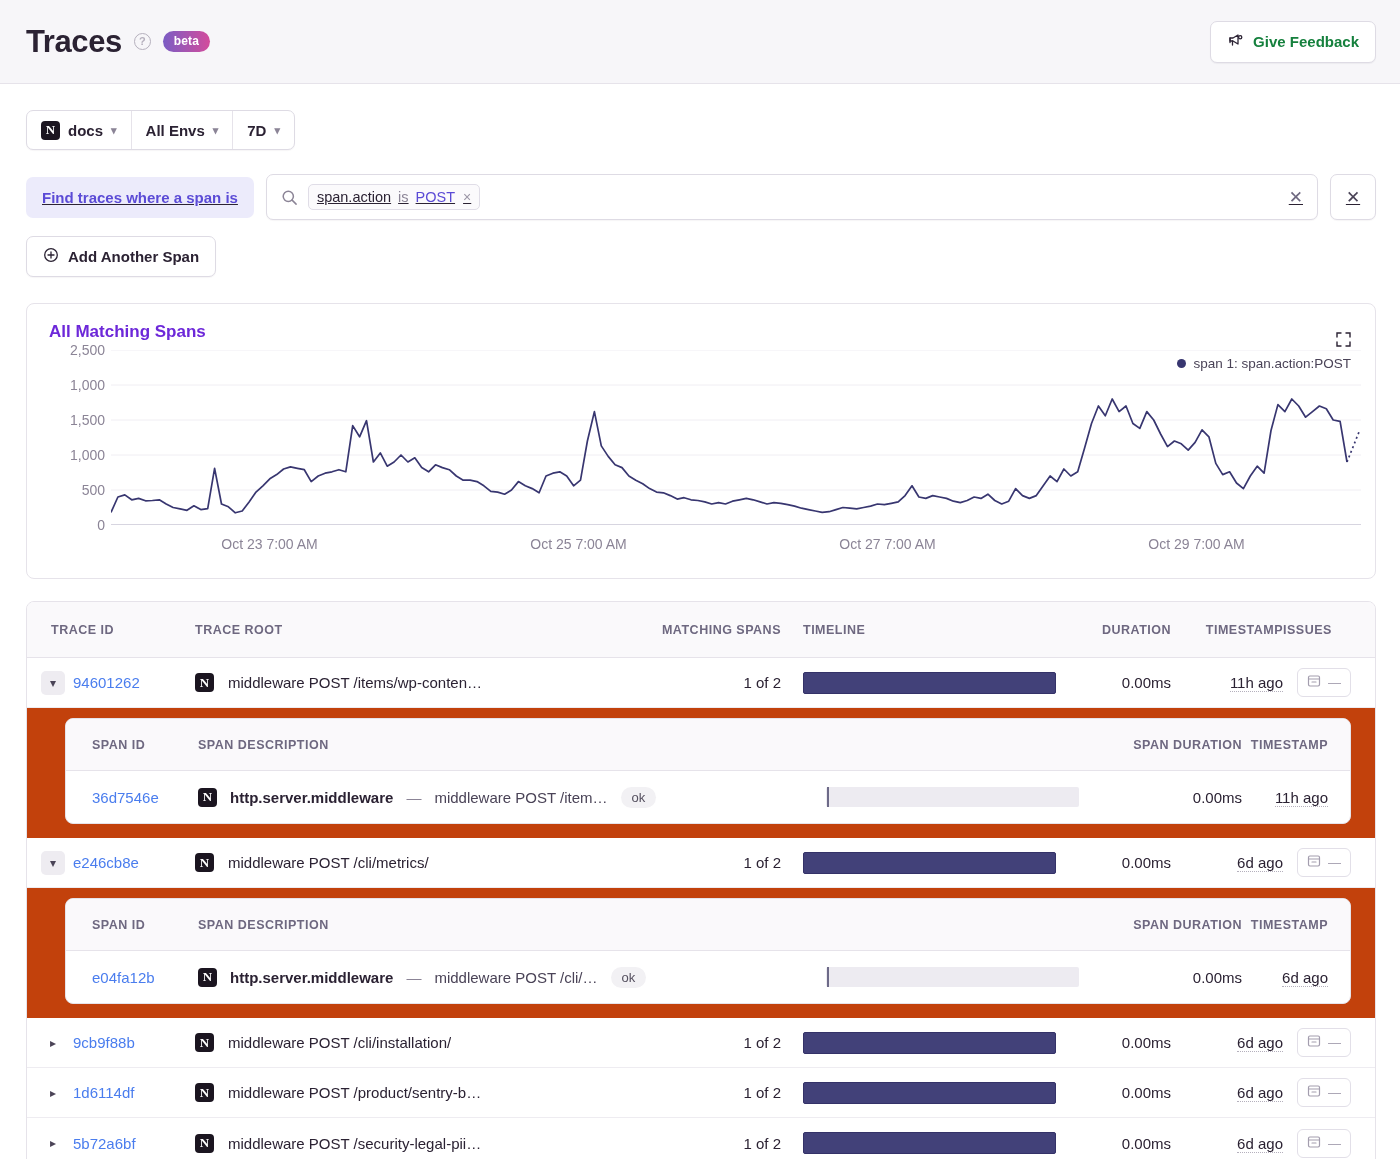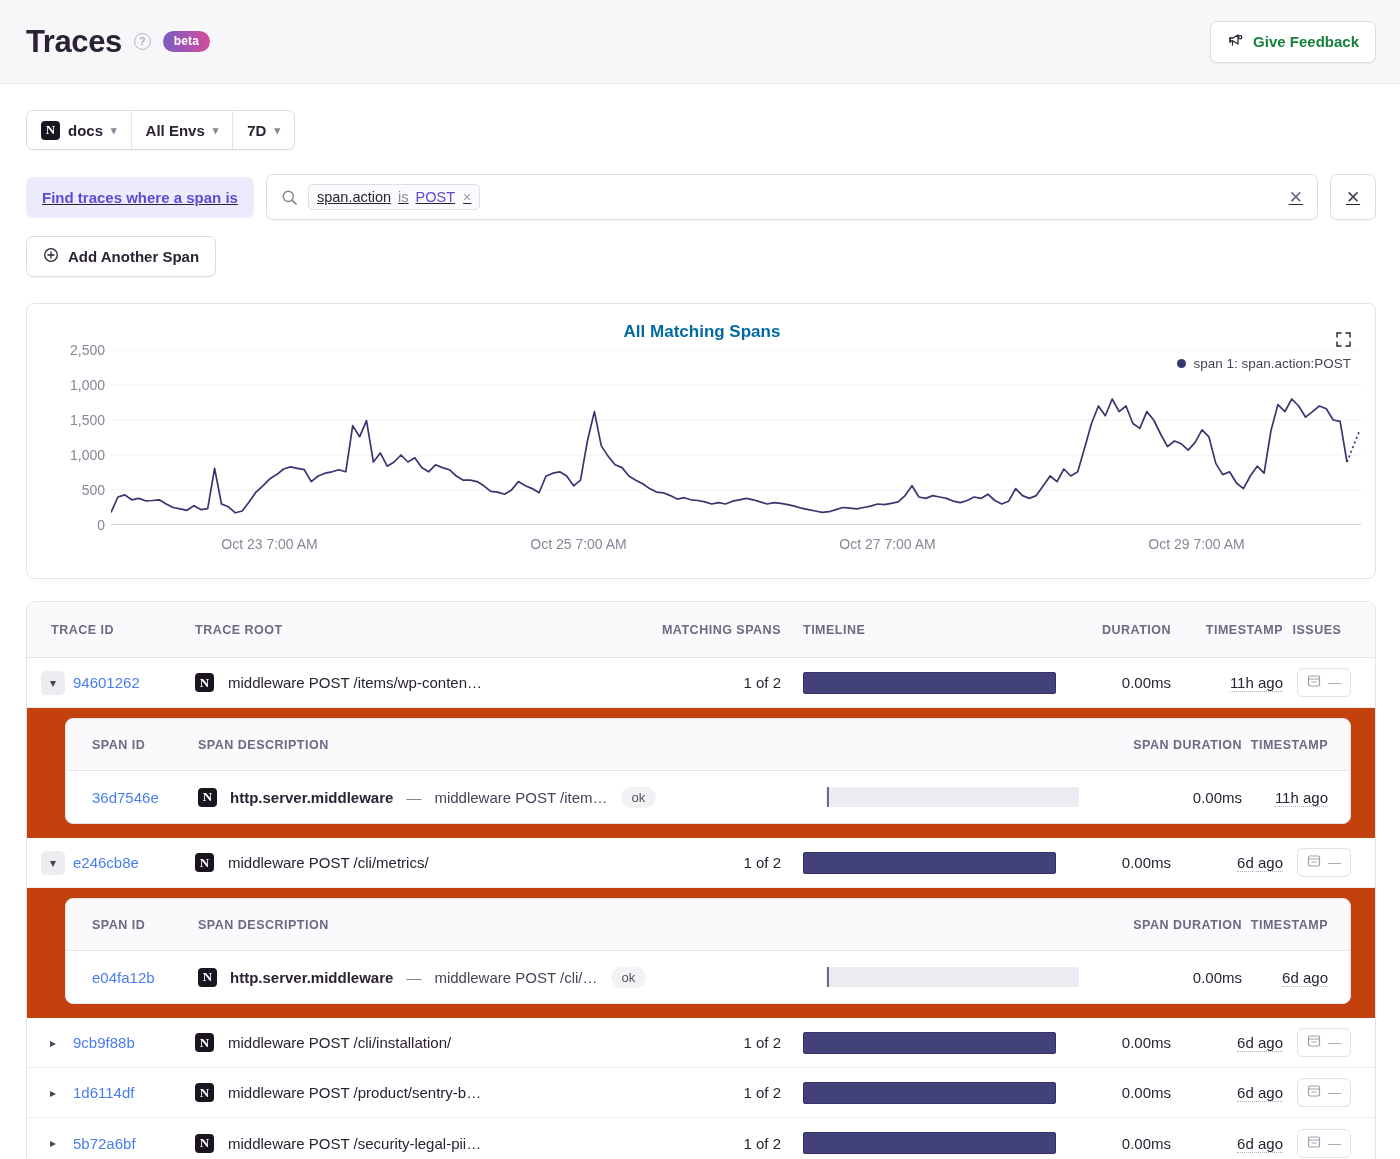--- a/index.html
+++ b/index.html
@@ -161,21 +161,21 @@
   
   .chart-panel {
     margin: 26px 24px 0 26px;
     border: 1px solid #e6e3ea;
     border-radius: 8px;
     background: #fff;
     padding: 18px 20px 14px 22px;
     position: relative;
     height: 276px;
   }
-  .chart-title { font-size: 17px; font-weight: 700; color: #0369a1; text-align: center; }
+  .chart-title { font-size: 17px; font-weight: 700; color: #6d28d9; }
   .expand-icon { position: absolute; top: 28px; right: 24px; cursor: pointer; }
   .chart-legend {
     position: absolute; top: 52px; right: 24px;
     display: flex; align-items: center; gap: 7px;
     font-size: 13.5px; color: #4a4357;
   }
   .legend-dot { width: 9px; height: 9px; border-radius: 50%; background: #383670; }
   .chart-area { position: relative; margin-top: 8px; height: 220px; }
   .y-labels {
     position: absolute; left: 0; top: 0; width: 56px; height: 170px;
@@ -211,21 +211,21 @@
     font-size: 12.5px; letter-spacing: 0.5px;
     color: #6e6880; font-weight: 600;
     text-transform: uppercase;
   }
   .c-trace { width: 168px; padding-left: 24px; }
   .c-root  { flex: 1; }
   .c-match { width: 150px; text-align: right; }
   .c-time  { width: 270px; padding-left: 22px; }
   .c-dur   { width: 120px; text-align: right; }
   .c-ts    { width: 112px; text-align: right; }
-  .c-iss   { width: 92px; text-align: center; padding-right: 24px; }
+  .c-iss   { width: 92px; text-align: left; padding-right: 24px; }
 
   .trow {
     display: flex; align-items: center;
     height: 50px;
     border-bottom: 1px solid #eeecf1;
     font-size: 15px;
   }
   .trow:last-child { border-bottom: none; }
   .tid-cell { width: 168px; padding-left: 14px; display: flex; align-items: center; gap: 8px; }
   .caret {

